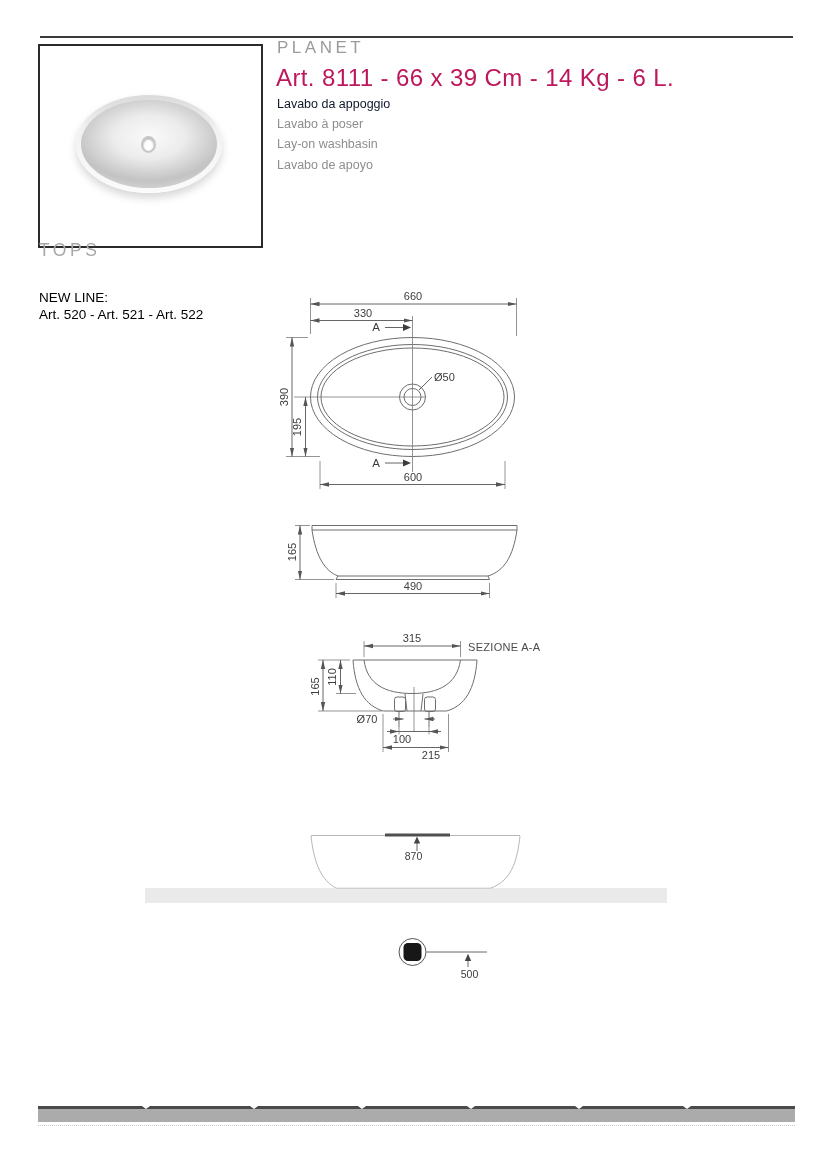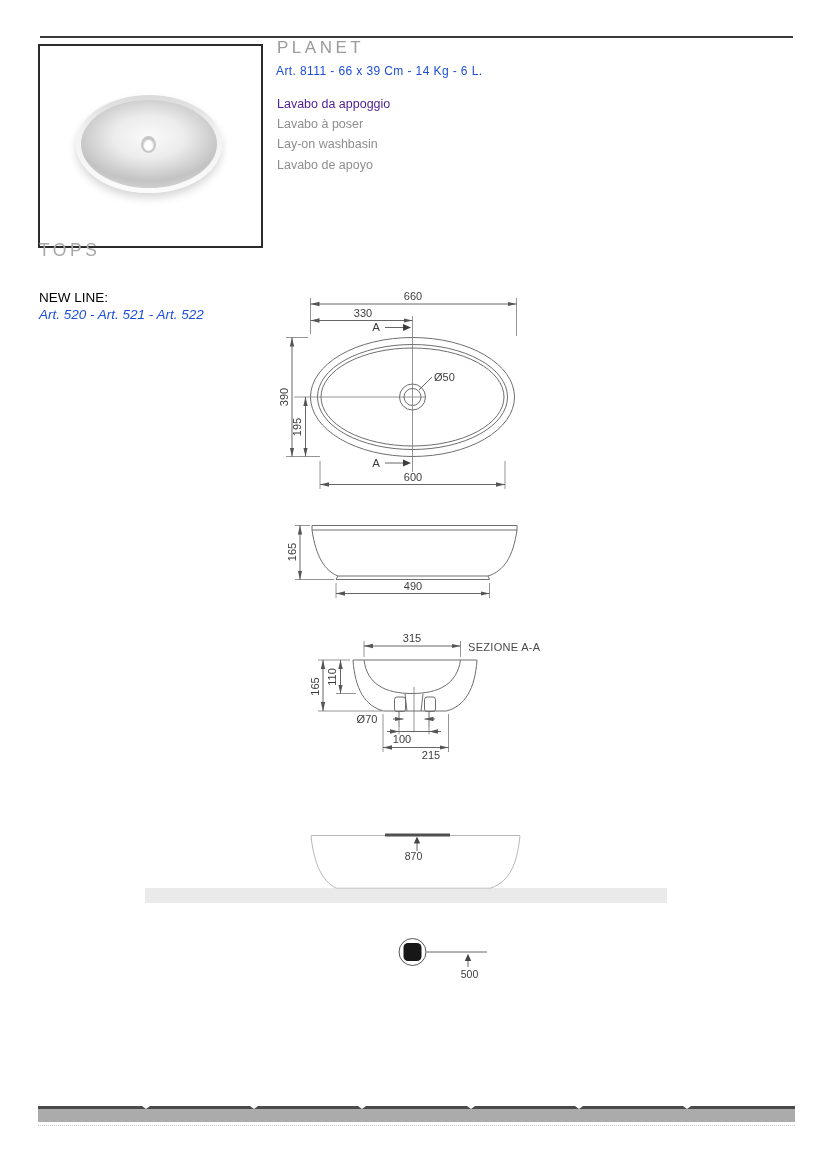--- a/index.html
+++ b/index.html
@@ -10,27 +10,27 @@
   .header-rule{left:40px;top:36px;width:753px;height:0;border-top:2px solid #3a3a3a;}
   .photo-box{left:38px;top:44px;width:221px;height:200px;border:2px solid #2b2b2b;background:#fff;}
   .basin{left:36px;top:49px;width:146px;height:98px;border-radius:50%;
          background:linear-gradient(180deg,#dadada 0%,#f1f1f1 35%,#fbfbfb 100%);
          box-shadow:0 5px 9px rgba(0,0,0,.16);}
   .bowl{position:absolute;left:5px;top:5px;right:5px;bottom:5px;border-radius:50%;
         background:radial-gradient(ellipse 62% 58% at 50% 42%,#fafafa 0%,#ececec 42%,#c3c3c3 86%,#cfcfcf 100%);}
   .drain-hole{position:absolute;left:50%;top:50%;width:11px;height:13px;margin:-8px 0 0 -8px;
         border-radius:50%;background:#fff;border:2.5px solid #c6c6c6;box-shadow:inset 0 1px 2px #9a9a9a;}
   .product-name{left:277px;top:38px;font-size:17px;letter-spacing:3.5px;color:#9b9b9b;}
-  .product-info{left:276px;top:64px;font-size:12px;letter-spacing:.4px;color:#1d4ed8;}
+  .product-info{left:276px;top:64px;font-size:24px;letter-spacing:.4px;color:#be185d;}
   .descriptions{left:277px;top:94px;font-size:12.5px;line-height:20.2px;color:#8e8e8e;}
-  .descriptions .d0{color:#4c1d95;text-align:center;}
+  .descriptions .d0{color:#0f172a;text-align:center;}
   
   .cat-title{left:39px;top:240px;font-size:17.5px;letter-spacing:3.5px;color:#a8a8a8;}
   .new-line-label{left:39px;top:290px;font-size:13.5px;color:#000000;}
-  .new-line-arts{left:39px;top:307px;font-size:13.5px;color:#1d4ed8;font-style:italic;}
+  .new-line-arts{left:39px;top:307px;font-size:13.5px;color:#000000;}
   
   svg text{font-family:"Liberation Sans",sans-serif;font-size:11px;fill:#3d3d3d;}
   svg .lbl{text-anchor:middle;}
   svg .outline{fill:none;stroke:#6e6e6e;stroke-width:1;}
   svg .thin{fill:none;stroke:#787878;stroke-width:.8;}
   svg .dim{fill:none;stroke:#555;stroke-width:.9;}
   svg .lite{fill:none;stroke:#b8b8b8;stroke-width:1;}
   
   .footer-dotted{left:38px;top:1125px;width:757px;height:0;border-top:1px dotted #cccccc;}
   .footer-bar{left:38px;top:1106px;width:757px;height:13px;background:#ababab;border-top:3px solid #4a4a4a;}

